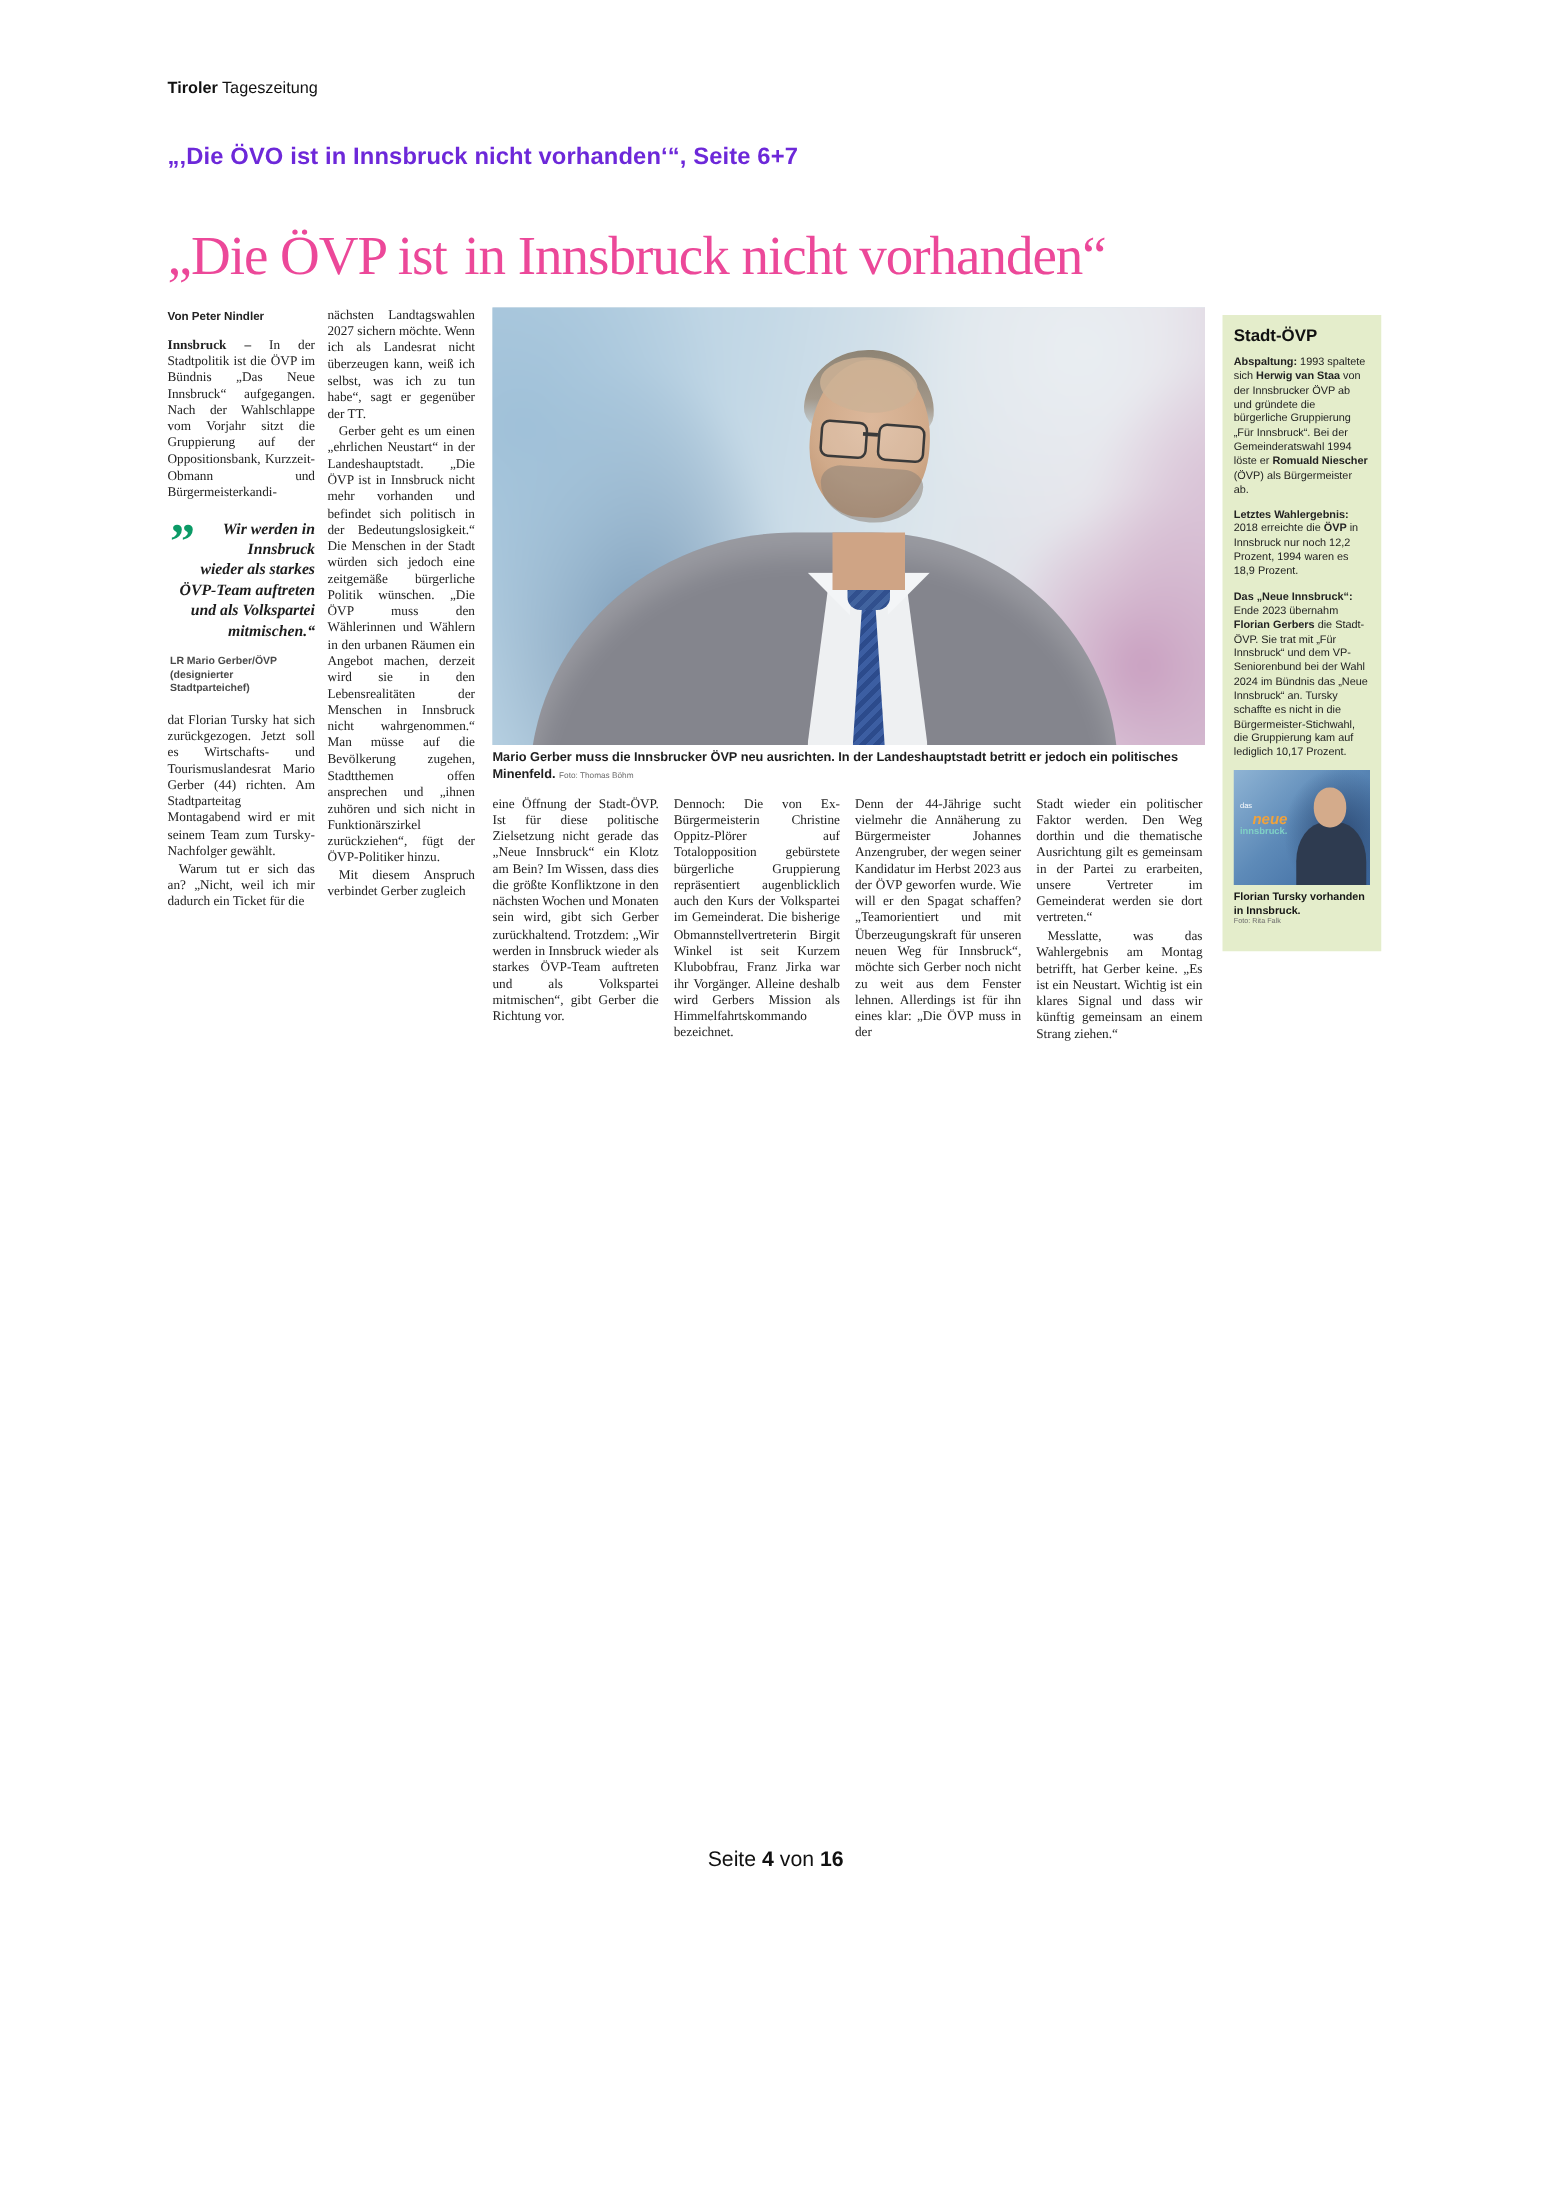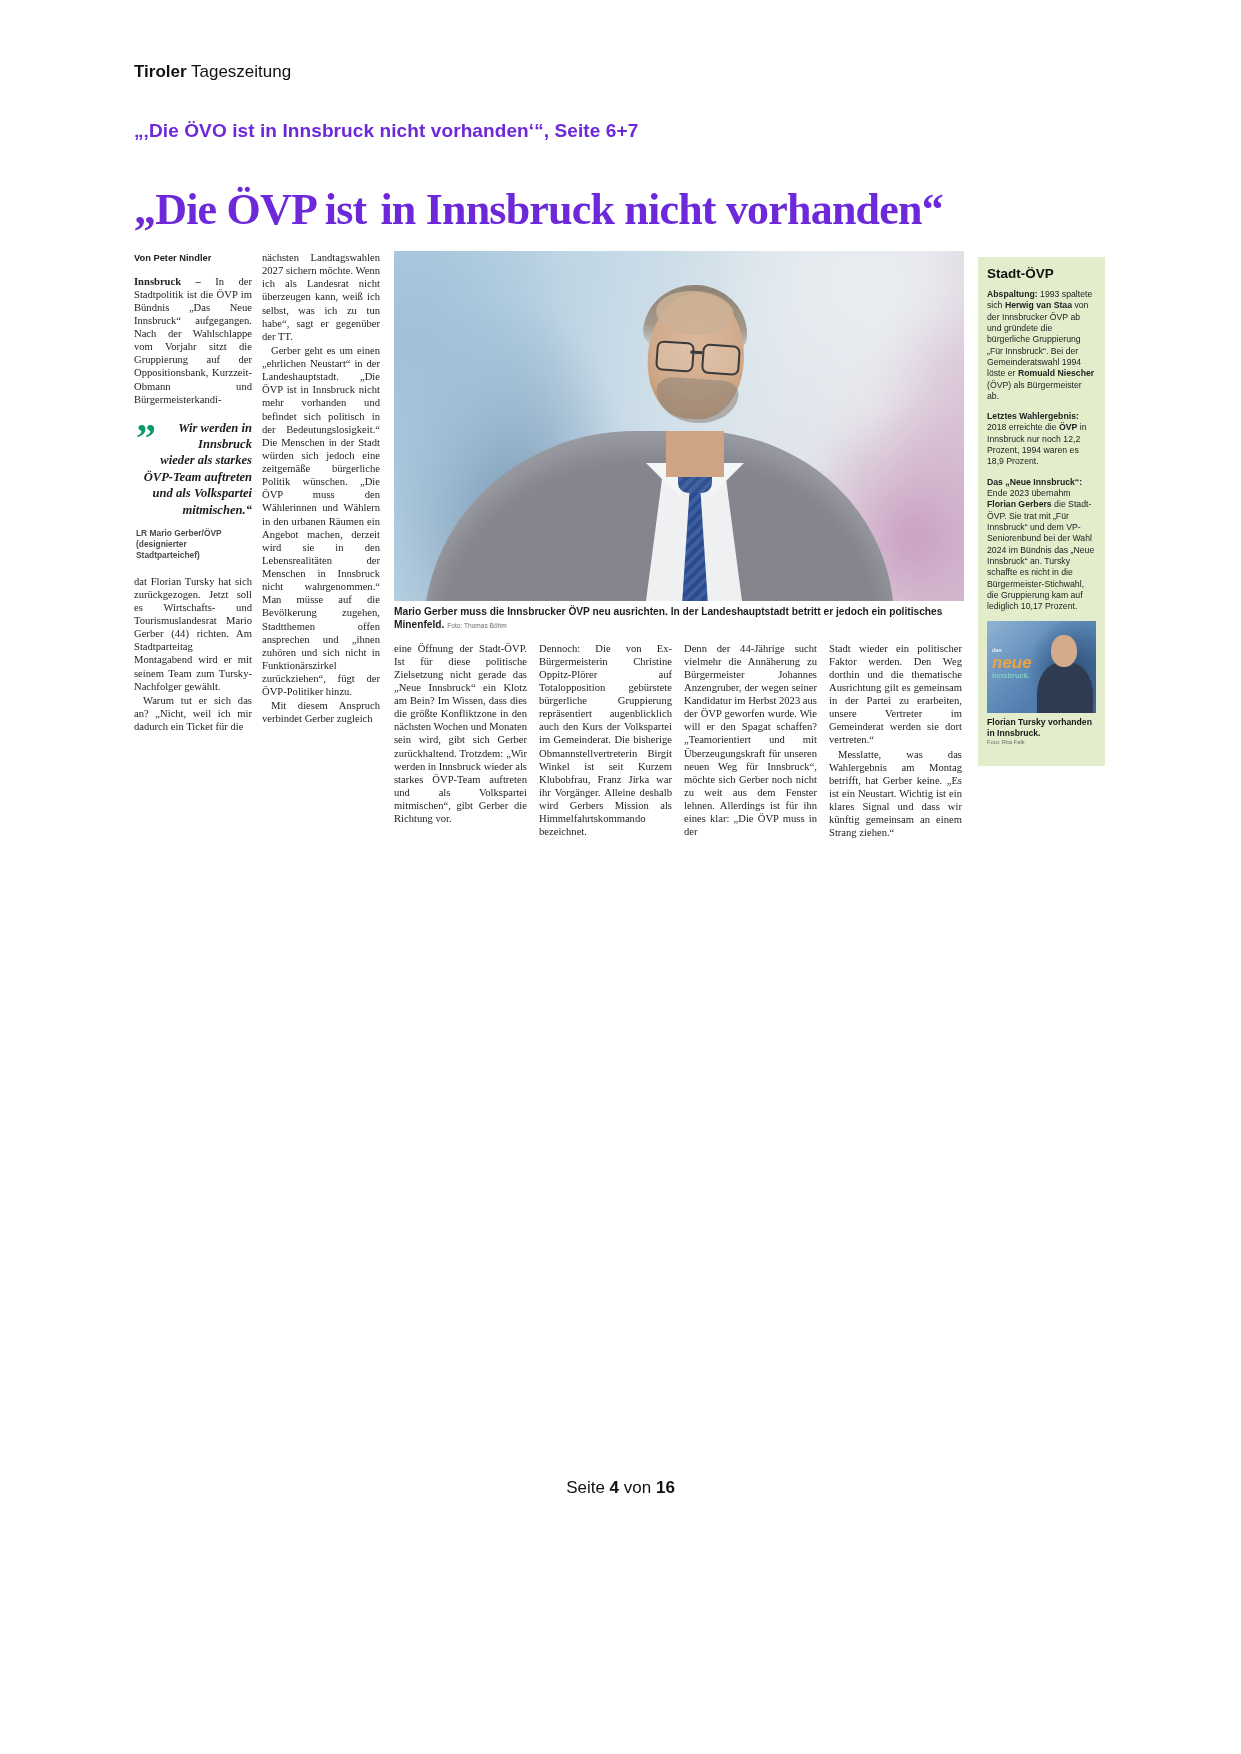--- a/index.html
+++ b/index.html
@@ -5,31 +5,31 @@
   html,body{margin:0;padding:0;}
   body{
     width:1241px;height:1754px;background:#ffffff;position:relative;
     font-family:"Liberation Sans","DejaVu Sans",sans-serif;color:#1a1a1a;
     -webkit-font-smoothing:antialiased;
   }
   .page{position:relative;width:1241px;height:1754px;overflow:hidden;}
 
   
   .masthead{padding:62px 134px 0 134px;}
-  .brand{font-size:17px;color:#111;}
+  .brand{font-size:13px;color:#111;}
   .brand .bold{font-weight:bold;}
   .summary-headline{
     margin:38px 0 0 0;font-size:19px;font-weight:bold;color:#6d28d9;letter-spacing:.1px;
   }
 
   
   .clip{margin:42px 134px 0 134px;width:973px;}
   .headline{
     font-family:"Liberation Serif","DejaVu Serif",serif;
-    font-weight:700;font-size:44px;color:#6d28d9;letter-spacing:-.8px;
+    font-weight:400;font-size:44px;color:#ec4899;letter-spacing:-.8px;
     margin:0 0 16px 0;white-space:nowrap;
   }
   .headline .gap{display:inline-block;width:14px;}
 
   .clip-content{display:flex;gap:14px;align-items:flex-start;}
 
   
   .left-region{width:246px;flex:0 0 auto;}
   .lede{
     font-family:"Liberation Serif","DejaVu Serif",serif;
@@ -165,21 +165,21 @@
   .side-man-head{
     position:absolute;left:64px;top:14px;width:26px;height:32px;background:#d4ab8b;
     border-radius:48%;
   }
   .side-man-body{
     position:absolute;left:50px;top:42px;width:56px;height:52px;background:#2e3b50;
     border-radius:40% 40% 0 0/60% 60% 0 0;
   }
   .overlay-text{position:absolute;left:5px;top:26px;line-height:1.05;}
   .ot1{font-size:6px;color:#ffffff;}
-  .ot2{font-size:17px;font-weight:bold;font-style:italic;color:#f0a23c;}
+  .ot2{font-size:12px;font-weight:bold;font-style:italic;color:#f0a23c;text-align:right;}
   .ot3{font-size:7.5px;font-weight:bold;color:#7fd0c6;}
   .side-caption{
     font-size:8.6px;font-weight:bold;color:#161616;line-height:1.25;
   }
   .side-caption .credit{display:block;font-size:5.8px;}
 
   
   .page-footer{
     position:absolute;left:0;top:1478px;width:100%;text-align:center;
     font-size:17px;color:#111;

